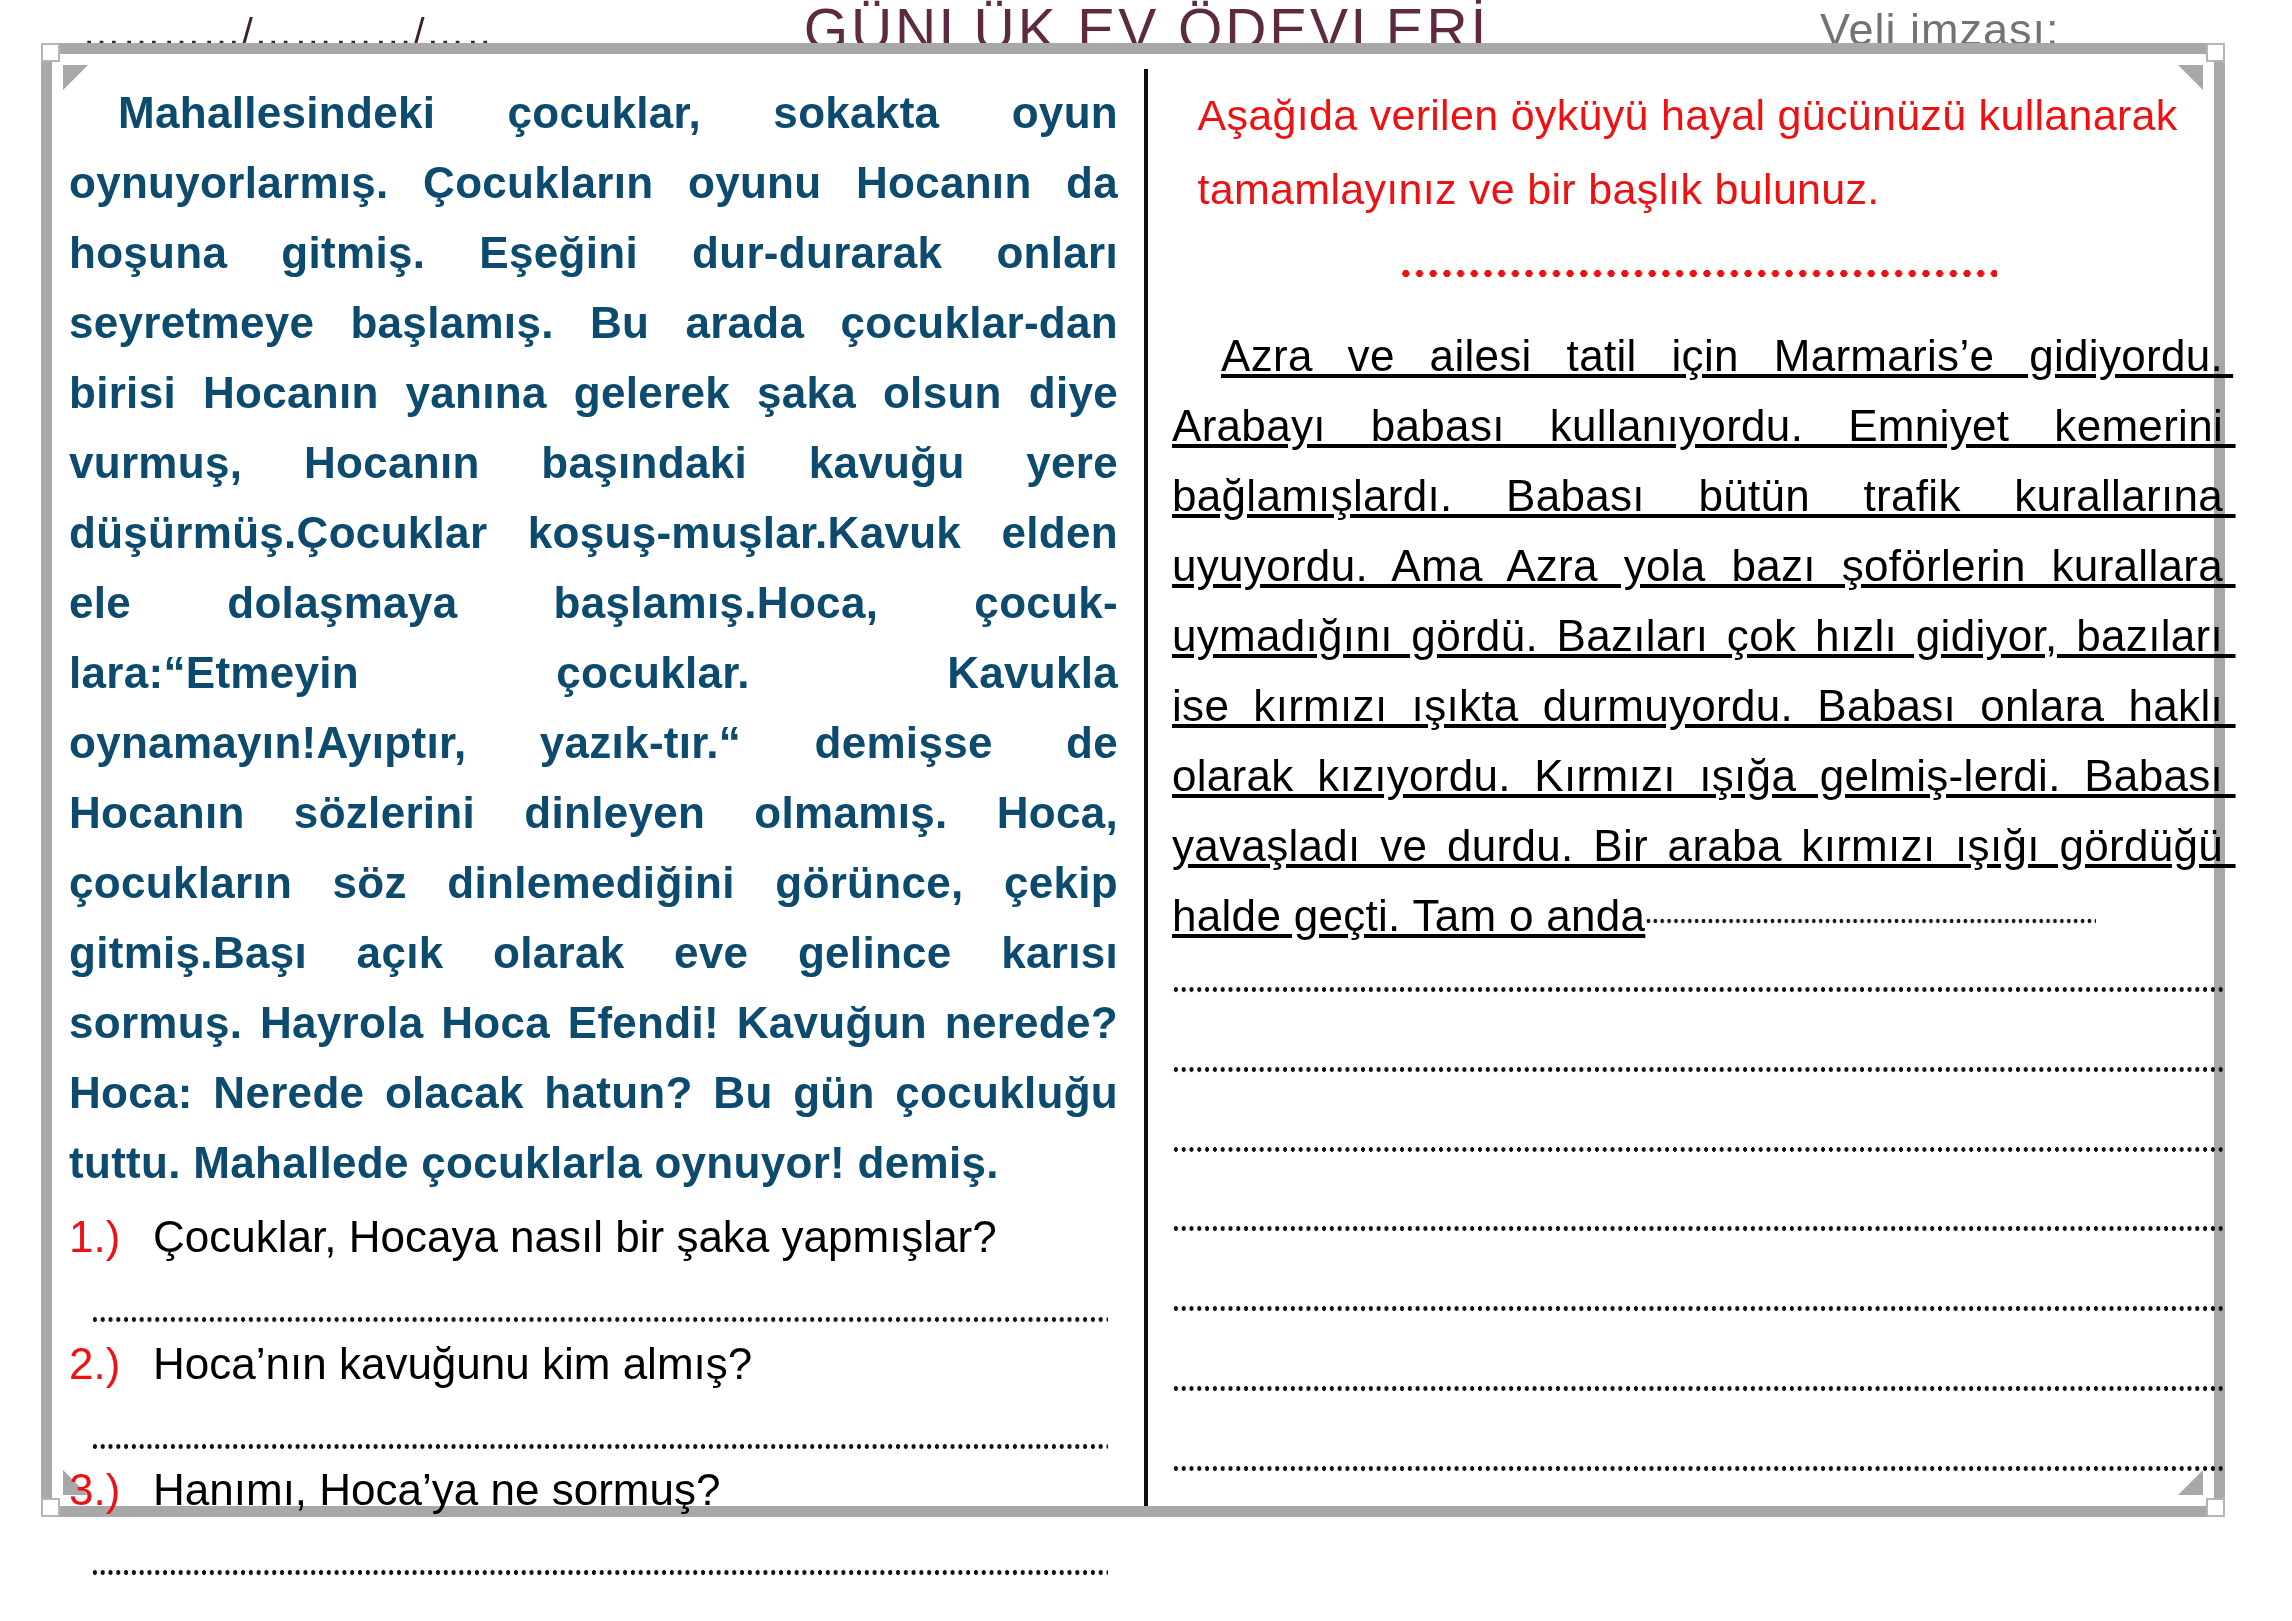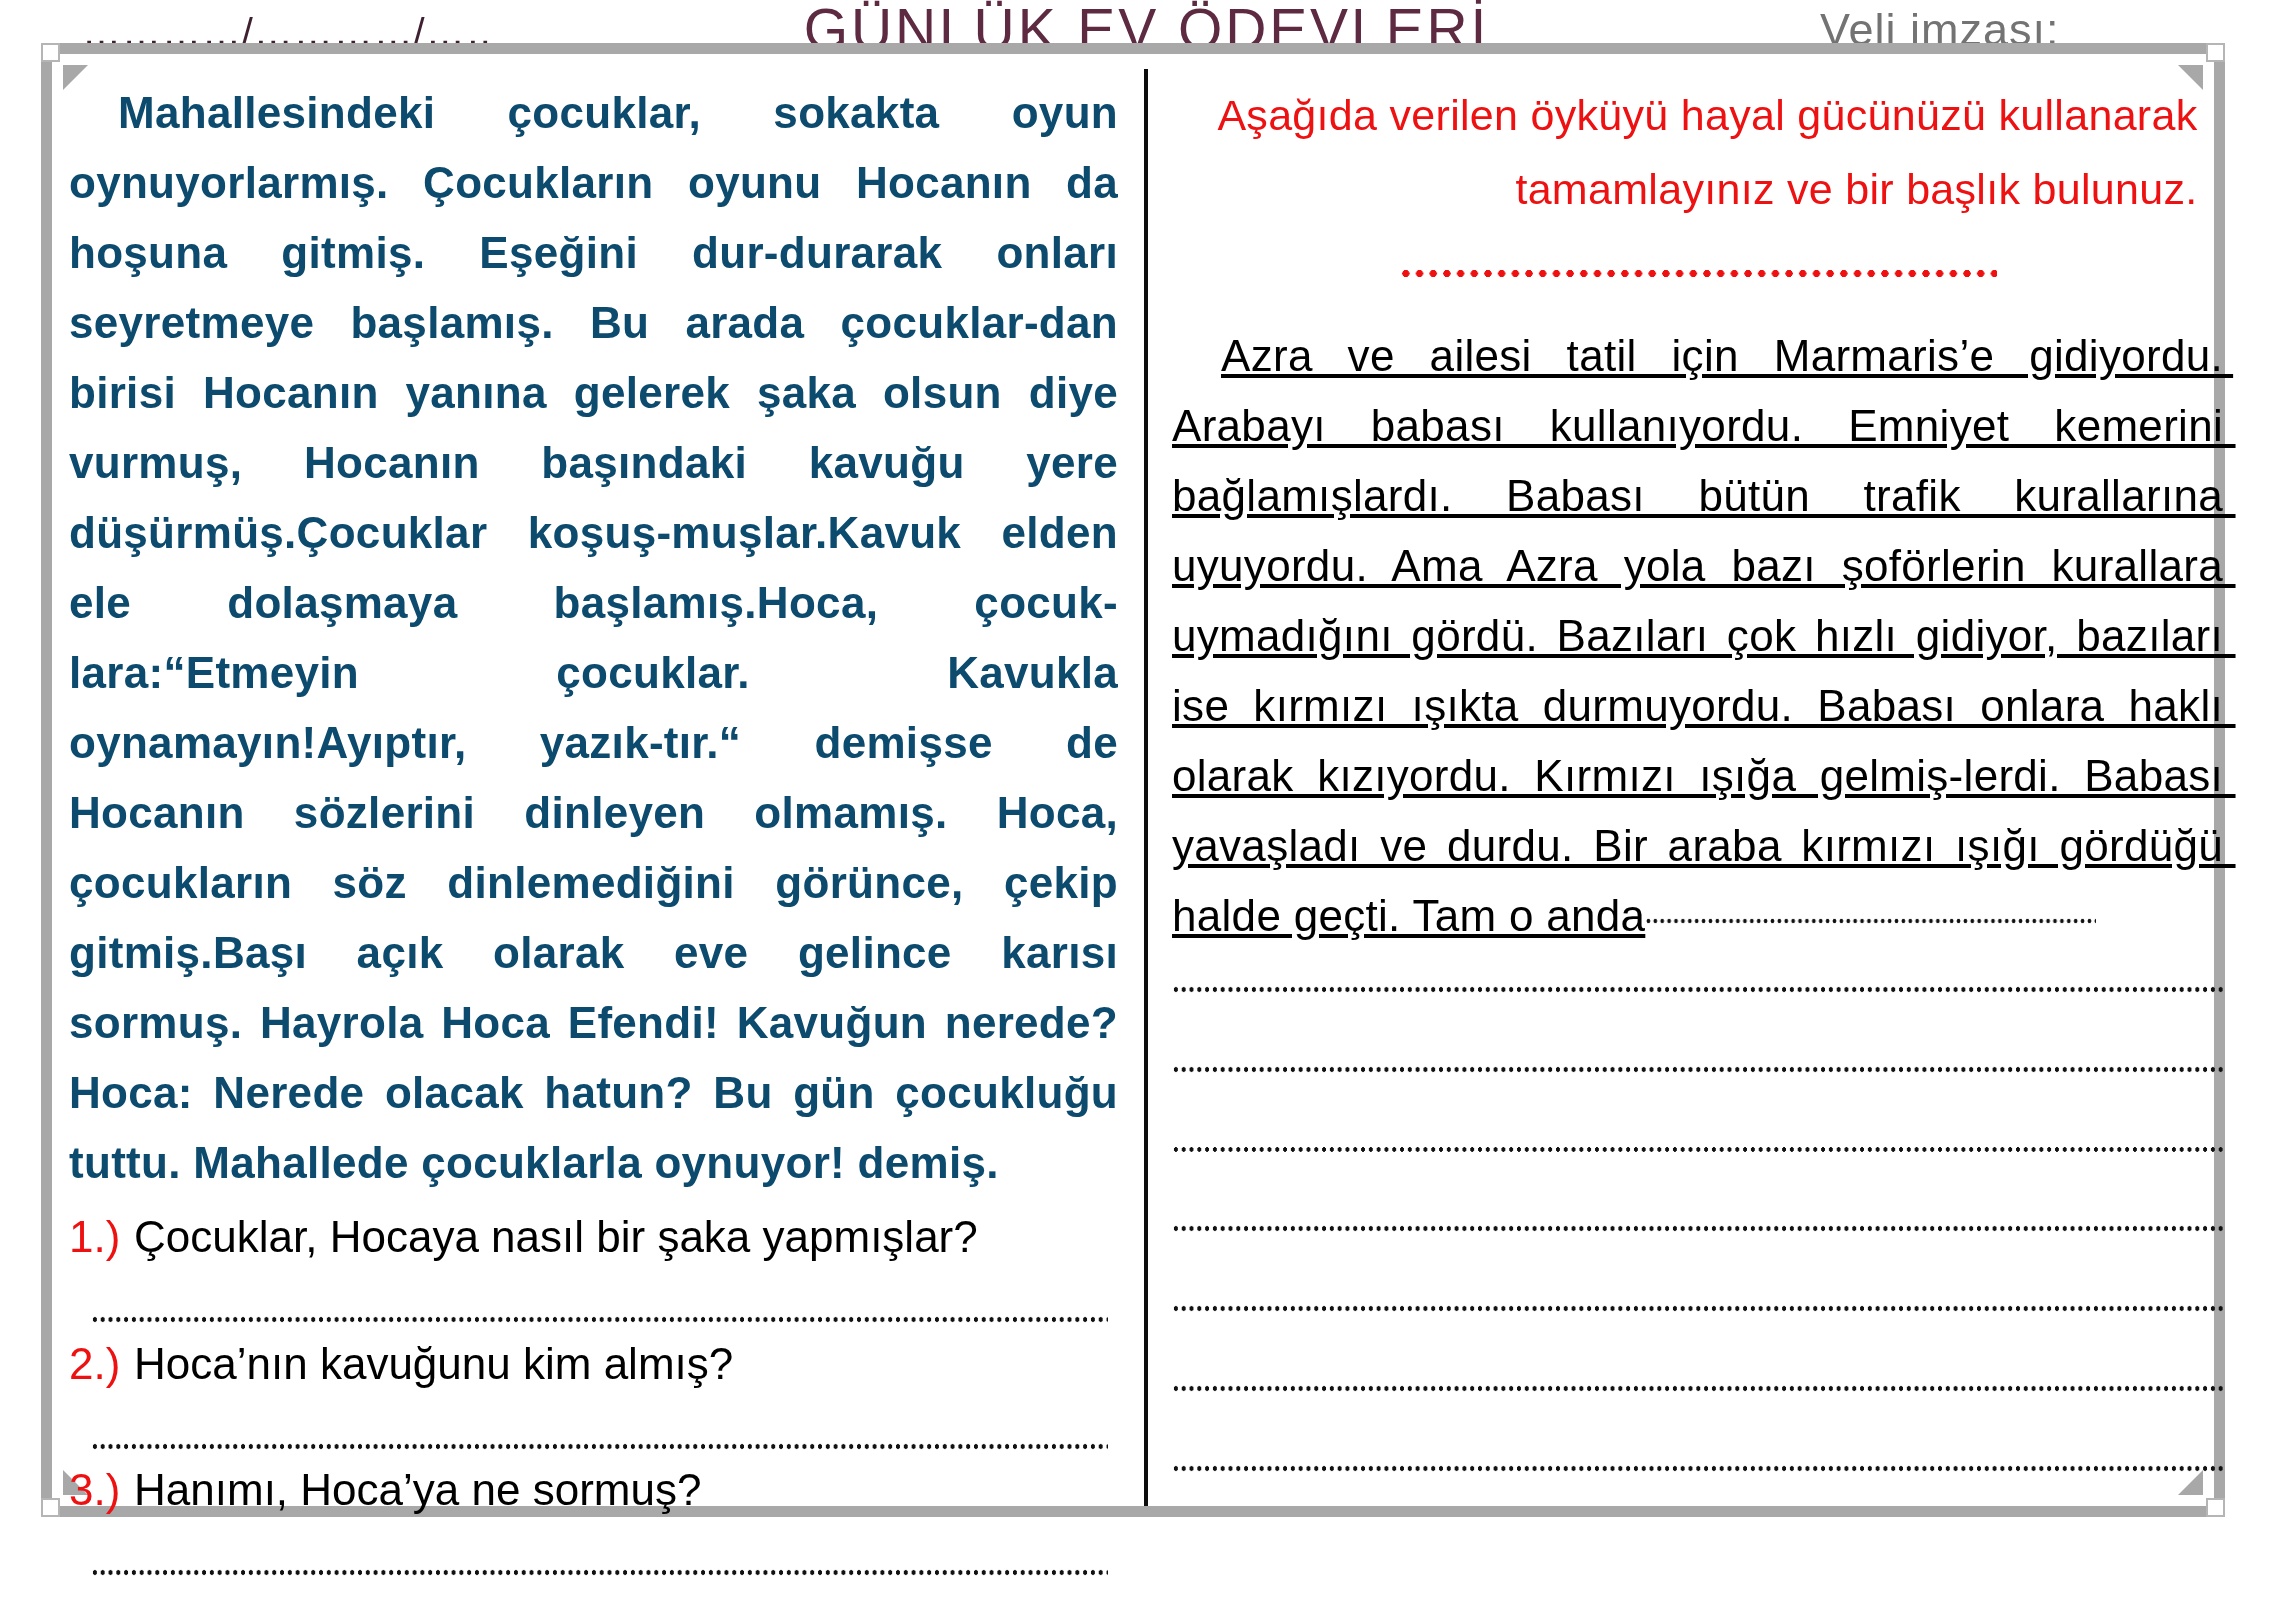--- a/index.html
+++ b/index.html
@@ -172,40 +172,40 @@
     font-size: 44px;
     font-weight: 300;
     line-height: 69px;
     white-space: nowrap;
   }
   .q-num {
     color: #ee1111;
     font-weight: 500;
     margin-right: 13.7px;
   }
-  .q-text { color: #000000; }
+  .q-text { color: #000000; margin-left: 19px; }
 
   .dotted-rule {
     height: 6.9px;
     margin-left: 21.6px;
     margin-right: 9.8px;
     background-image: radial-gradient(circle, #111 42%, transparent 46%);
     background-size: 7.8px 6.9px;
     background-repeat: repeat-x;
     background-position: 0 center;
   }
   .q-answer-rule { margin-top: 45px; margin-bottom: 5.9px; }
 
   
   .instruction {
     color: #ee1111;
     font-size: 43px;
     font-weight: 300;
     line-height: 74px;
-    text-align: right;
+    text-align: left;
     letter-spacing: 0.3px;
     padding: 0 25.5px;
   }
   .red-divider {
     height: 8.8px;
     width: 598px;
     margin: 43px auto 43px auto;
     background-image: radial-gradient(circle, #ee1111 42%, transparent 46%);
     background-size: 13.7px 8.8px;
     background-repeat: repeat-x;

